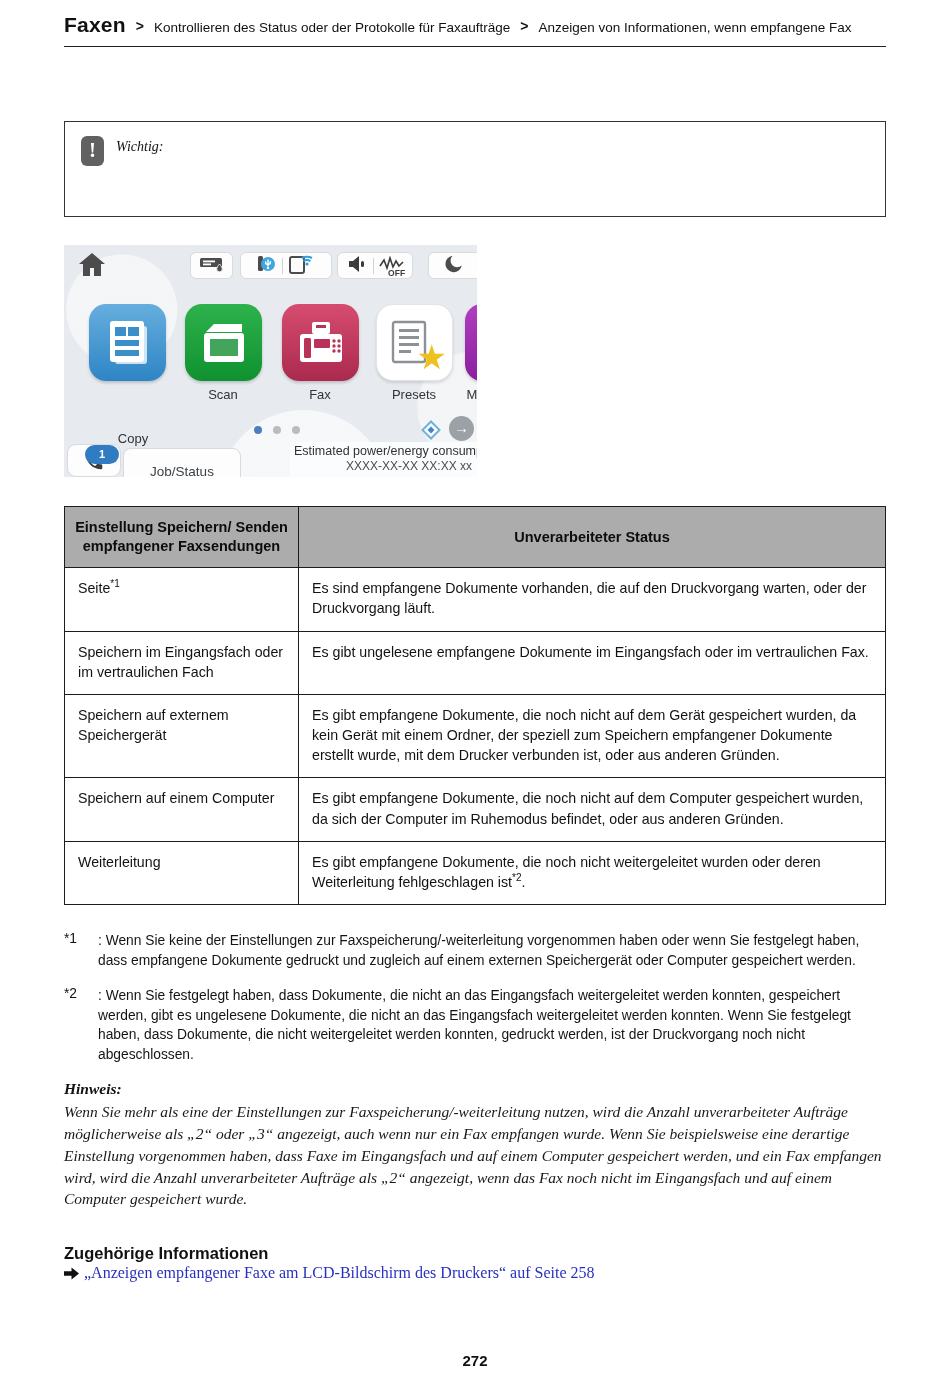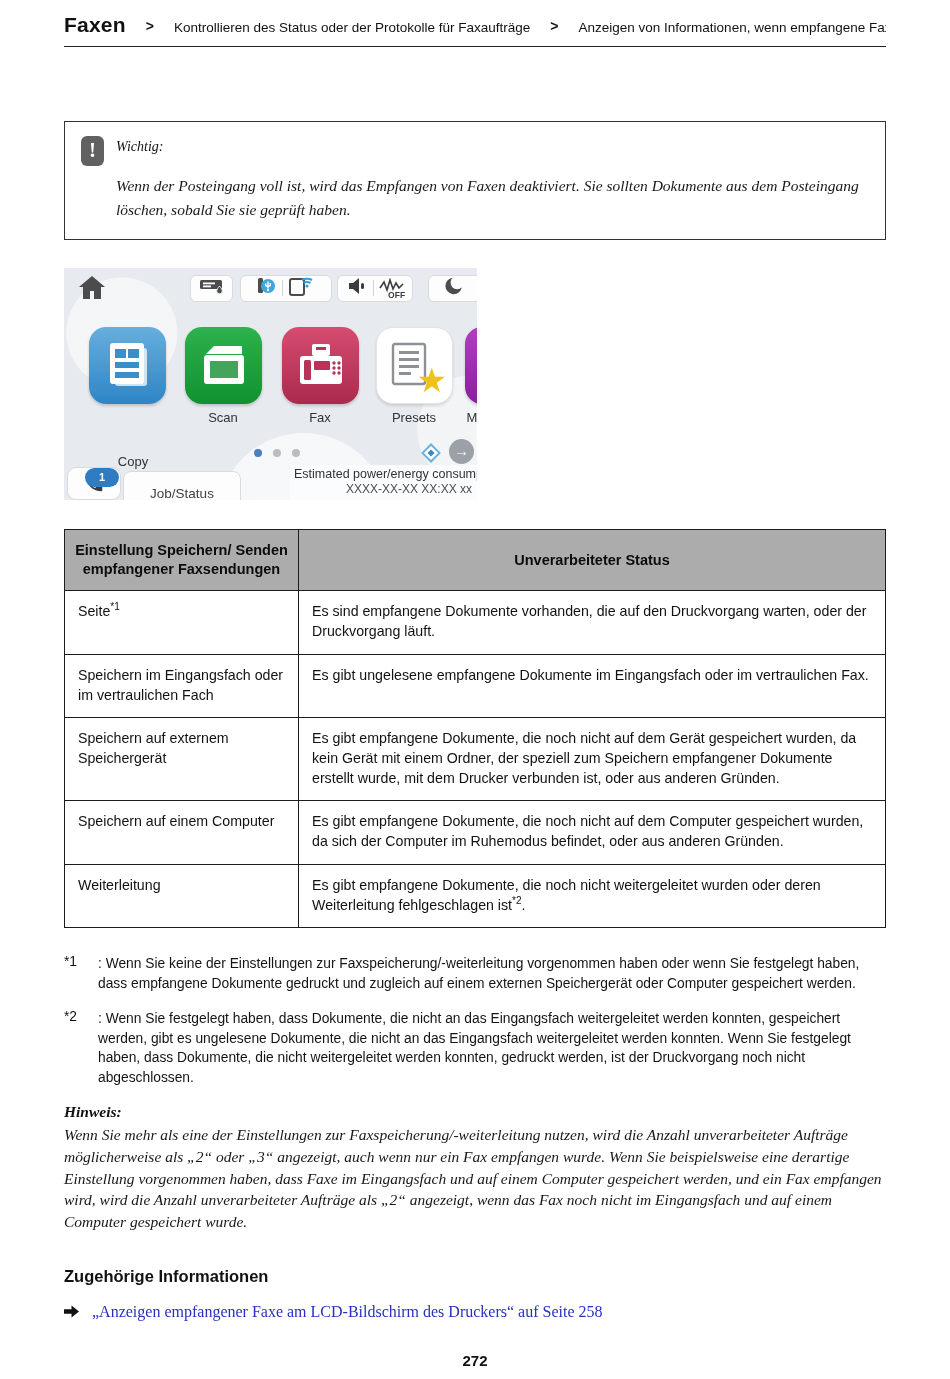--- a/index.html
+++ b/index.html
@@ -6,21 +6,21 @@
   html,body { background:#fff; }
   .page {
     position:relative; width:950px; height:1379px; background:#fff;
     font-family:"Liberation Sans", sans-serif; color:#111; overflow:hidden;
   }
   .content { padding:0 64px; }
 
   
   .crumbs {
     padding-top:13px; padding-bottom:9px; border-bottom:1px solid #222;
-    white-space:nowrap; overflow:hidden; display:flex; align-items:baseline; gap:20px;
+    white-space:nowrap; overflow:hidden; display:flex; align-items:baseline; gap:10px;
   }
   .crumb-root { font-size:21px; font-weight:bold; letter-spacing:.2px; }
   .crumb-sep  { font-size:14px; font-weight:bold; position:relative; top:-1px; }
   .crumb-item { font-size:13.5px; }
 
   
   .important {
     margin-top:74px; border:1px solid #333; padding:14px 18px 16px 16px;
     min-height:96px;
   }
@@ -121,21 +121,21 @@
   .fn-text { flex:1; font-size:13.8px; line-height:1.42; color:#141414; }
 
   
   .note { margin-top:16px; font-family:"Liberation Serif", serif; font-style:italic; }
   .note-title { font-weight:bold; font-size:15.5px; }
   .note-body { font-size:15.5px; line-height:1.4; margin-top:3px; color:#181818; }
 
   
   .related { margin-top:34px; }
   .related-title { font-size:16.5px; font-weight:bold; }
-  .rel-link { display:flex; align-items:flex-end; gap:13px; margin-top:15px; }
+  .rel-link { display:flex; align-items:center; gap:5px; }
   .rel-arrow { flex:0 0 auto; padding-top:3px; }
   .rel-text {
     font-family:"Liberation Serif", serif; font-size:16px; color:#2731be;
     text-decoration:none; line-height:1.25;
   }
 
   .page-num {
     position:absolute; left:0; right:0; bottom:10px; text-align:center;
     font-size:15px; font-weight:bold;
   }
@@ -152,21 +152,20 @@
       <span class="crumb-item">Kontrollieren des Status oder der Protokolle für Faxaufträge</span>
       <span class="crumb-sep">&gt;</span>
       <span class="crumb-item">Anzeigen von Informationen, wenn empfangene Fax</span>
     </div>
 
     <div class="important">
       <div class="important-head">
         <div class="important-icon">!</div>
         <div class="important-title">Wichtig:</div>
       </div>
-      <div class="important-body">Wenn der Posteingang voll ist, wird das Empfangen von Faxen deaktiviert. Sie sollten Dokumente aus dem Posteingang löschen, sobald Sie sie geprüft haben.</div>
     </div>
 
     <div class="lcd">
       <div class="lcd-home">
         <svg width="28" height="25" viewBox="0 0 28 25">
             <path d="M14 1 1 12h4v12h7v-8h4v8h7V12h4z" fill="#4c4c4c"></path>
           </svg>
       </div>
 
       <div class="st-btn" style="left:126px; width:43px;">

